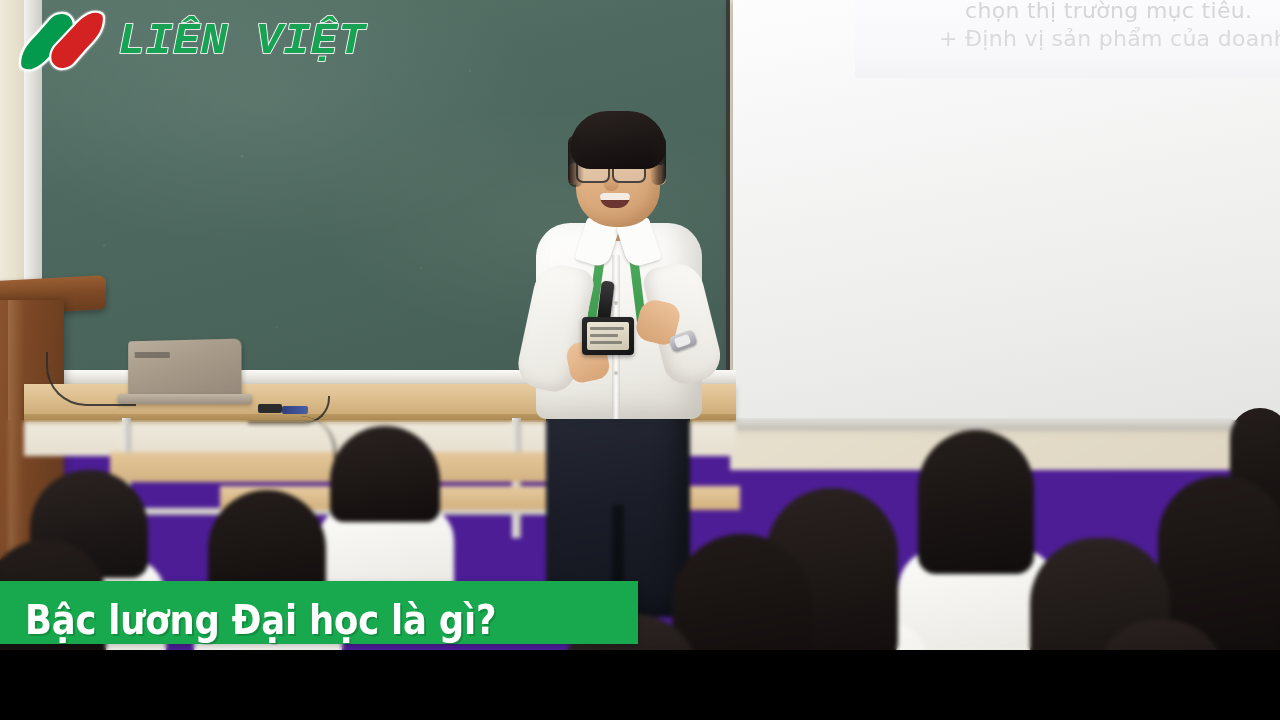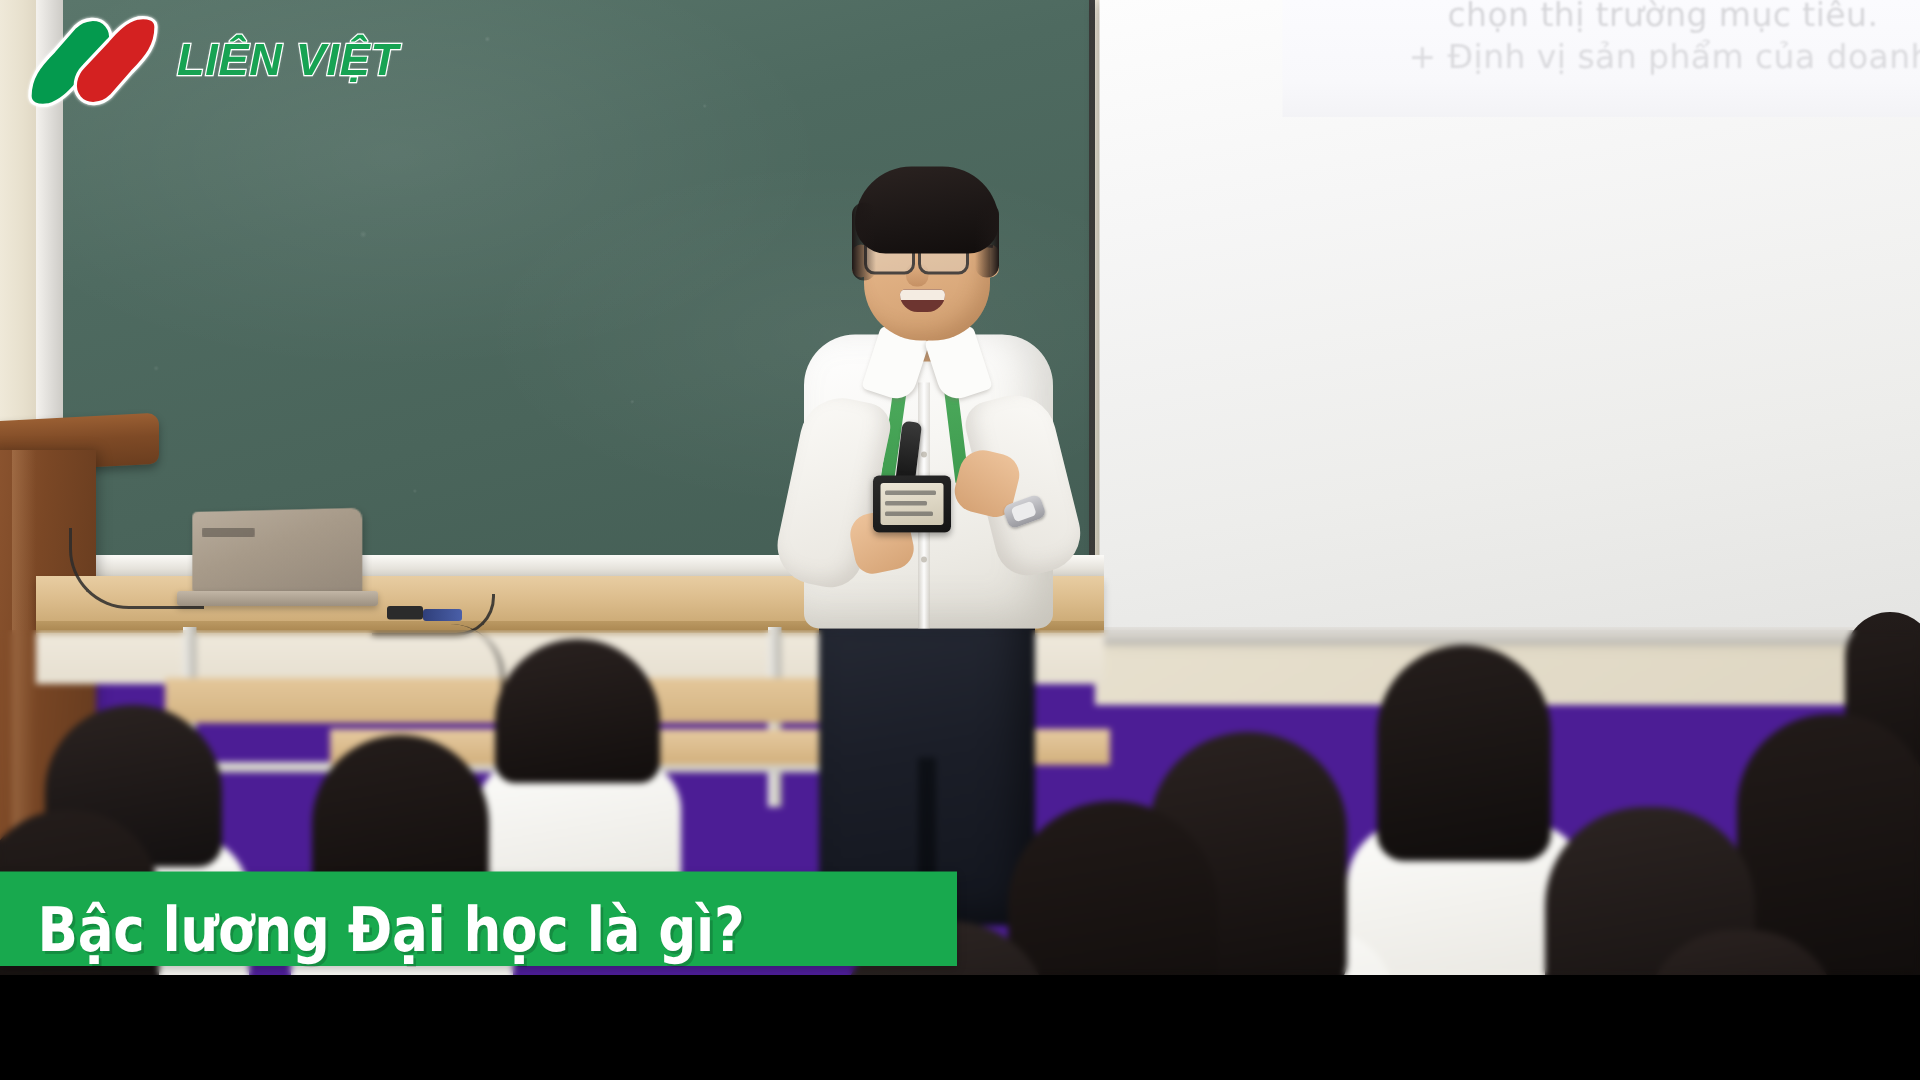--- a/index.html
+++ b/index.html
@@ -290,22 +290,22 @@
   
   #fg-blur{left:0;top:420px;width:1280px;height:300px;
     backdrop-filter:blur(2.2px);pointer-events:none;}
 
   
   #logo{left:16px;top:6px;width:330px;height:70px;display:flex;align-items:center;gap:10px;}
   #logo-mark{position:relative;width:92px;height:66px;flex:0 0 auto;}
   #logo-mark svg{display:block;width:92px;height:66px;
     filter:drop-shadow(0 0 1.2px rgba(255,255,255,.95));}
   #logo-text{
-    font-family:Liberation Sans, sans-serif;
-    font-size:30px;font-weight:700;font-style:italic;
+    font-family:Liberation Mono, monospace;
+    font-size:45px;font-weight:700;font-style:italic;
     color:#17a353;letter-spacing:.5px;line-height:1;
     white-space:nowrap;
     -webkit-text-stroke:1.6px #ffffff;
     paint-order:stroke fill;
     text-shadow:0 0 2px rgba(255,255,255,.75);
   }
 
   
   #title-banner{
     left:0;top:581px;width:638px;height:63px;

